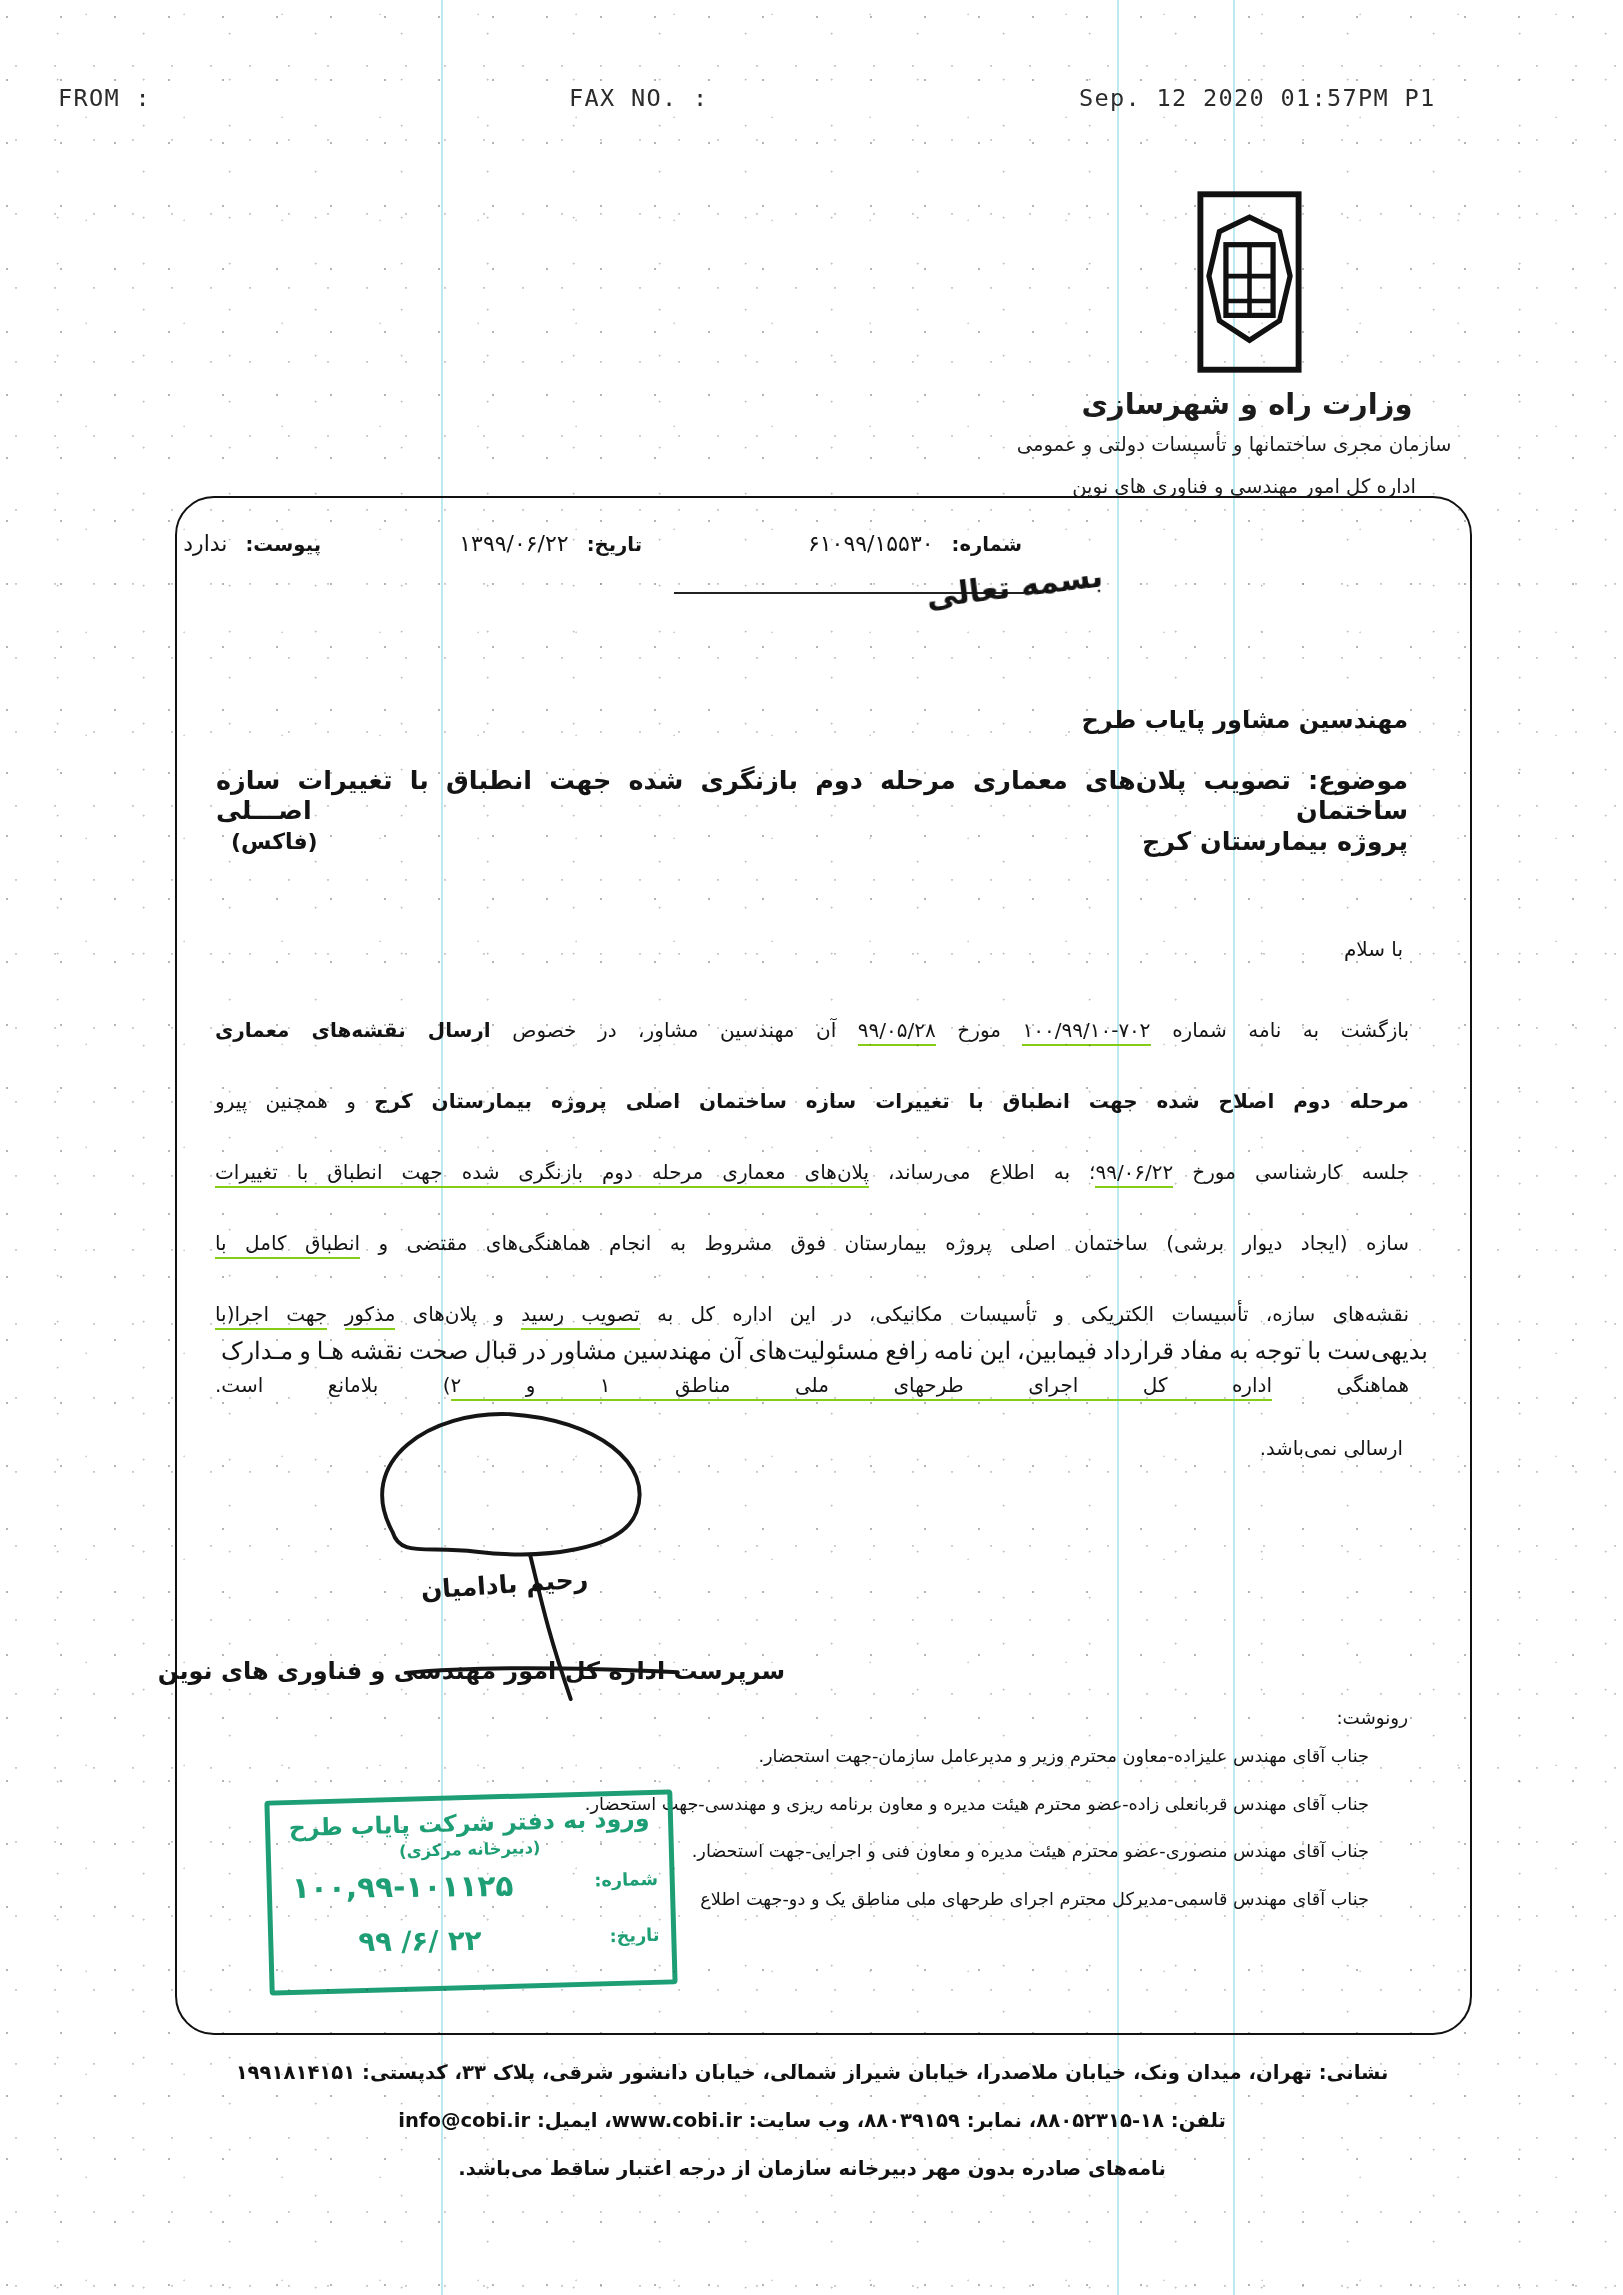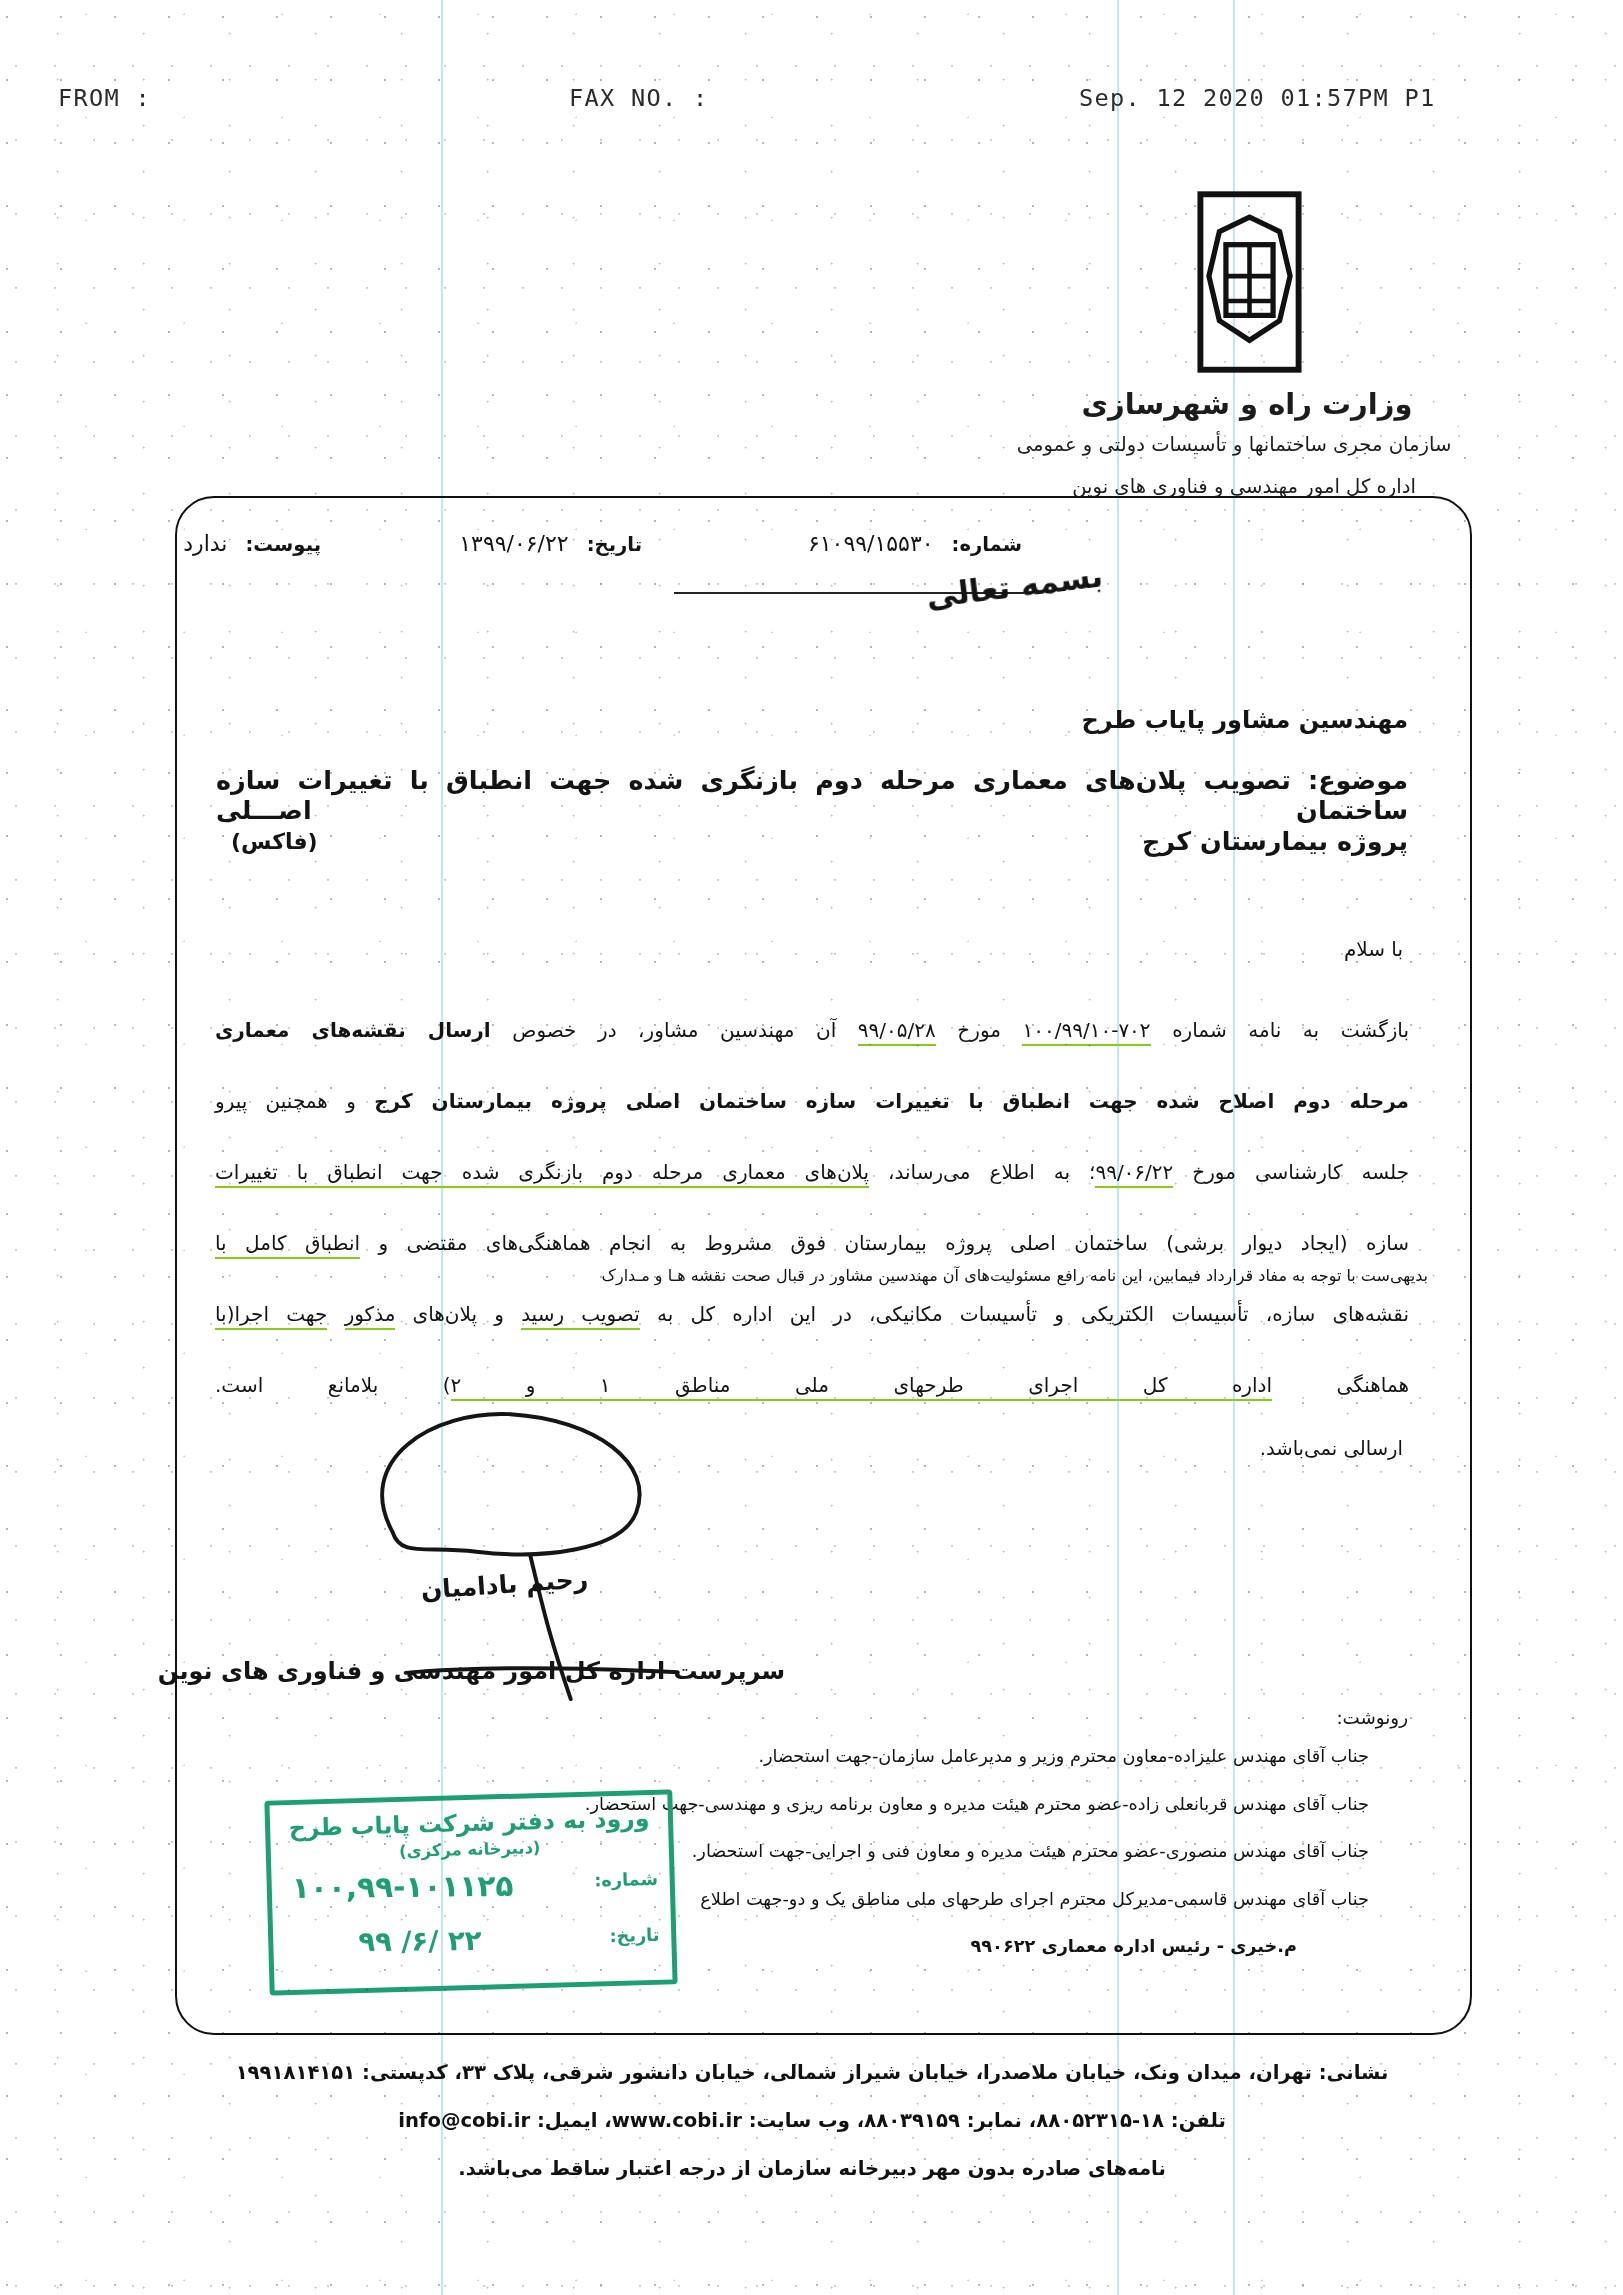--- a/index.html
+++ b/index.html
@@ -59,21 +59,21 @@
   .subject1{position:absolute;top:765px;right:216px;left:216px;direction:rtl;font-size:25.5px;font-weight:bold;
     text-align:justify;text-align-last:justify;}
   .subjrow{position:absolute;top:826px;right:216px;left:216px;direction:rtl;font-size:25.5px;font-weight:bold;}
   .faxnote{position:absolute;left:0;top:2.6px;font-size:22px;margin-left:15px;}
 
   .salutation{position:absolute;top:937px;right:221px;direction:rtl;font-size:20px;}
   .bodywrap{position:absolute;top:995px;right:215px;left:215px;direction:rtl;}
   .body-line{font-size:20px;line-height:71px;text-align:justify;text-align-last:justify;white-space:nowrap;}
   .body-line .u{border-bottom:2px solid #84cc16;padding-bottom:2px;}
   .body-line .b{font-weight:bold;}
-  .closing1{position:absolute;top:1266px;right:196px;direction:rtl;font-size:16px;white-space:nowrap;}
+  .closing1{position:absolute;top:1337px;right:196px;direction:rtl;font-size:24px;white-space:nowrap;font-family:Liberation Serif, serif;}
   .closing2{position:absolute;top:1437px;right:221px;direction:rtl;font-size:19.6px;}
 
   .sig-svg{position:absolute;left:314px;top:1401px;}
   .sig-name{position:absolute;left:367px;top:1570px;width:275px;text-align:center;direction:rtl;
     font-size:25px;font-weight:bold;transform:rotate(-4deg);}
   .sig-title{position:absolute;left:229px;top:1657px;width:556px;text-align:center;direction:rtl;
     font-size:24px;font-weight:bold;white-space:nowrap;}
 
   .cc{position:absolute;top:1707px;right:216px;left:216px;direction:rtl;font-size:17.7px;}
   .cc-label{font-size:18.3px;margin-bottom:18.3px;}
@@ -177,21 +177,20 @@
   <div class="sig-title">سرپرست اداره کل امور مهندسی و فناوری های نوین</div>
 
   <div class="cc">
     <div class="cc-label">رونوشت:</div>
     <div id="cc-items">
         <div class="cc-item">جناب آقای مهندس علیزاده-معاون محترم وزیر و مدیرعامل سازمان-جهت استحضار.</div>
         <div class="cc-item">جناب آقای مهندس قربانعلی زاده-عضو محترم هیئت مدیره و معاون برنامه ریزی و مهندسی-جهت استحضار.</div>
         <div class="cc-item">جناب آقای مهندس منصوری-عضو محترم هیئت مدیره و معاون فنی و اجرایی-جهت استحضار.</div>
         <div class="cc-item">جناب آقای مهندس قاسمی-مدیرکل محترم اجرای طرحهای ملی مناطق یک و دو-جهت اطلاع</div>
       </div>
-    <div class="cc-note">م.خیری - رئیس اداره معماری ۹۹۰۶۲۲</div>
   </div>
 
   <div class="stamp">
     <div class="s1">ورود به دفتر شرکت پایاب طرح</div>
     <div class="s2">(دبیرخانه مرکزی)</div>
     <div class="row">
       <span class="slbl">شماره:</span>
       <span class="sval">۱۰۰,۹۹-۱۰۱۱۲۵</span>
     </div>
     <div class="row">

